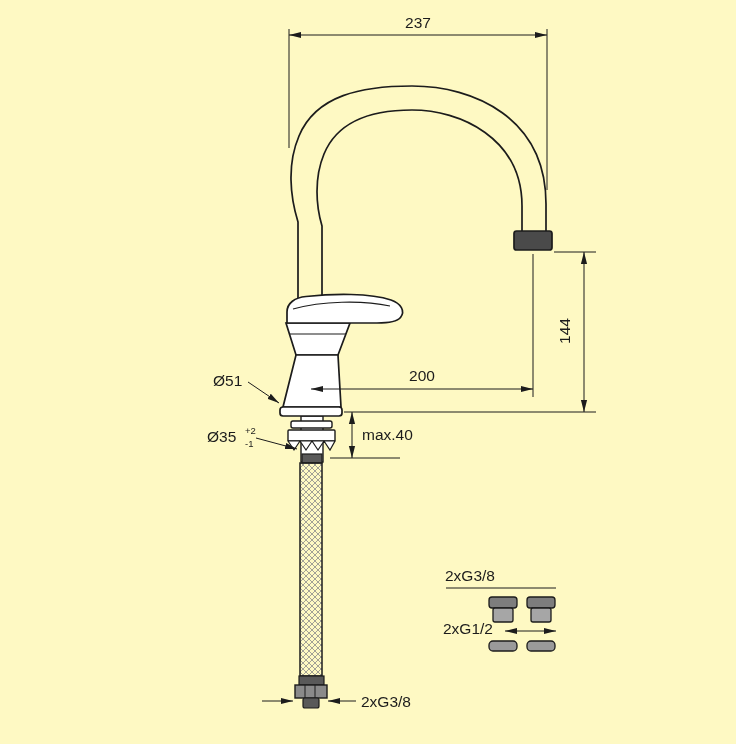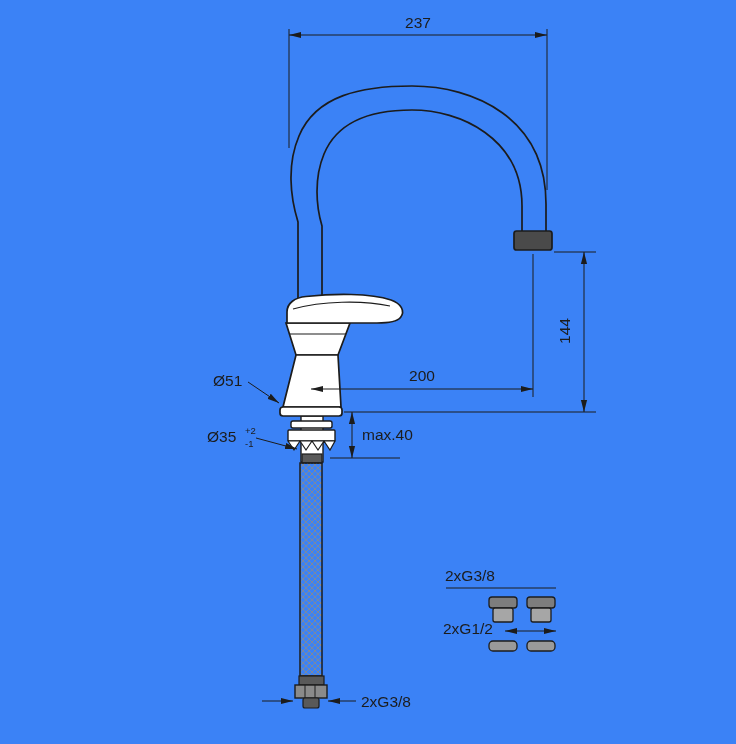--- a/index.html
+++ b/index.html
@@ -1,19 +1,19 @@
 <!DOCTYPE html>
 <html><head>
 <meta charset="utf-8">
 <style>
   html,body{margin:0;padding:0;background:#ffffff;}
   .canvas{
     position:relative;
     width:736px;height:744px;
-    background:#3b82f6;
+    background:#fef9c3;
     font-family:"Liberation Sans","DejaVu Sans",sans-serif;
     overflow:hidden;
   }
   svg{position:absolute;left:0;top:0;}
   text{
     font-family:"Liberation Sans","DejaVu Sans",sans-serif;
     fill:#1c1c1c;
     font-size:15.5px;
   }
   text.tol{font-size:9.5px;}

